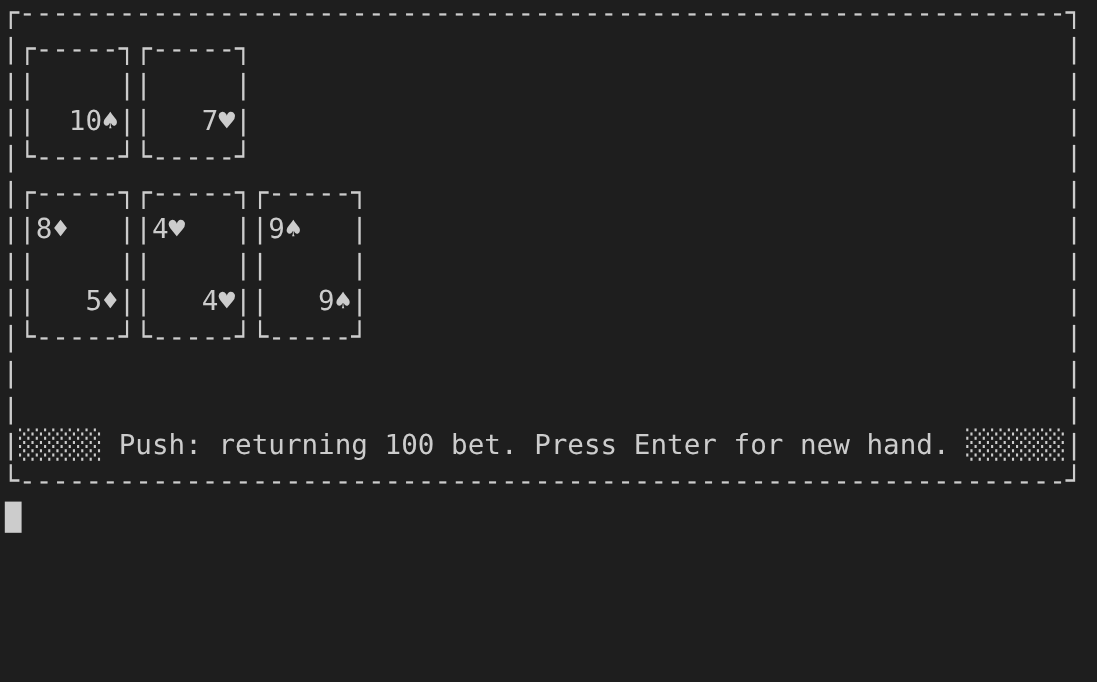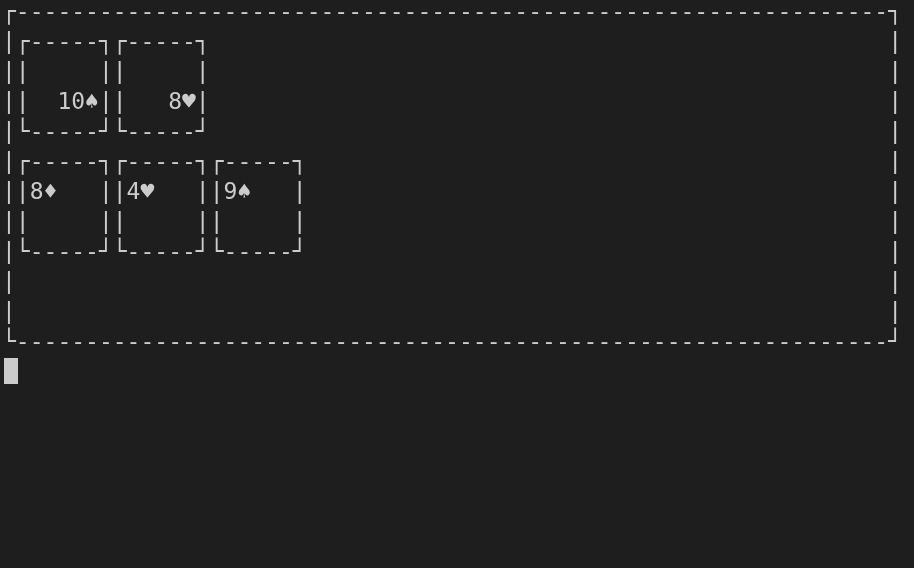--- a/index.html
+++ b/index.html
@@ -29,23 +29,25 @@
     background:var(--fg);
   }
 </style>
 </head>
 <body>
 
 <div id="terminal">
   <div class="row">┌---------------------------------------------------------------┐</div>
   <div class="row">|┌-----┐┌-----┐                                                 |</div>
   <div class="row">||     ||     |                                                 |</div>
-  <div class="row">||  10♠||   8♥|                                                 |</div>
+  <div class="row">||  10♠||   7♥|                                                 |</div>
   <div class="row">|└-----┘└-----┘                                                 |</div>
   <div class="row">|┌-----┐┌-----┐┌-----┐                                          |</div>
   <div class="row">||8♦   ||4♥   ||9♠   |                                          |</div>
   <div class="row">||     ||     ||     |                                          |</div>
+  <div class="row">||   5♦||   4♥||   9♠|                                          |</div>
   <div class="row">|└-----┘└-----┘└-----┘                                          |</div>
   <div class="row">|                                                               |</div>
   <div class="row">|                                                               |</div>
+  <div class="row">|░░░░░ Push: returning 100 bet. Press Enter for new hand. ░░░░░░|</div>
   <div class="row">└---------------------------------------------------------------┘</div>
   <div class="row"><span class="cursor"></span></div>
 </div>
 
 </body></html>

